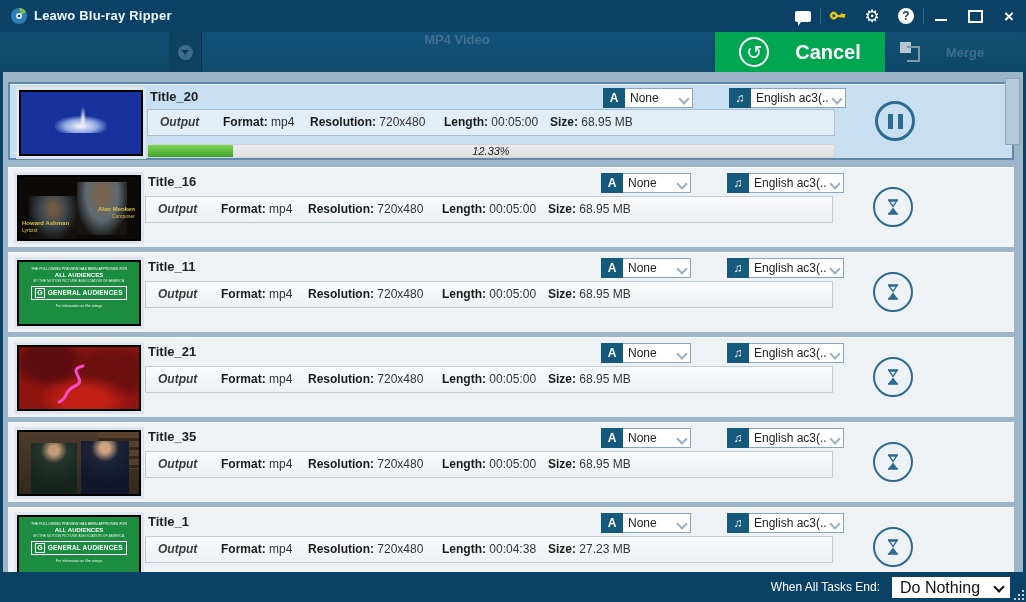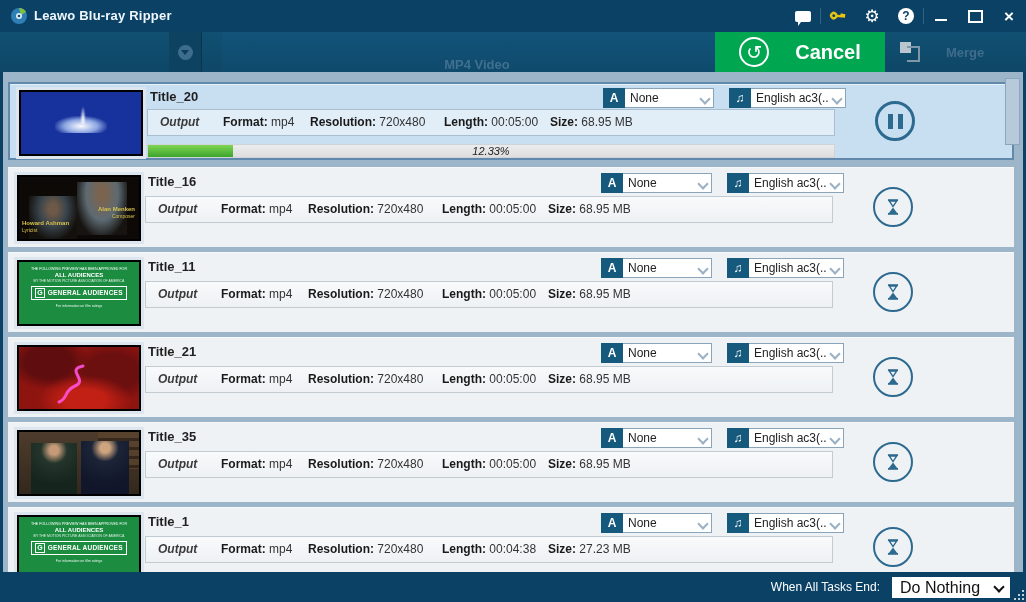--- a/index.html
+++ b/index.html
@@ -21,21 +21,21 @@
   .max-g{width:11px;height:9px;border:2px solid #fff;}
   .close-g{font-size:17px;font-weight:700;line-height:1;}
 
   
   .toolbar{position:absolute;left:0;top:32px;width:100%;height:40px;background:linear-gradient(#115072,#0e4767);}
   .add-btn{position:absolute;left:0;top:0;width:168px;height:40px;background:#0d4261;display:flex;align-items:center;cursor:pointer;border-right:1px solid #0a3350;}
   .add-btn .lbl{margin-left:14px;font-size:13px;font-weight:700;color:#3f6c8c;}
   .add-drop{position:absolute;left:169px;top:0;width:32px;height:40px;background:#0d4261;display:flex;align-items:center;justify-content:center;cursor:pointer;border-right:1px solid #0a3350;}
   .drop-circle{width:15px;height:15px;border-radius:50%;background:#3c6d8d;display:flex;align-items:center;justify-content:center;}
   .drop-circle .v{width:0;height:0;border:4px solid transparent;border-top:5px solid #0d3d5a;margin-top:4px;}
-  .format-btn{position:absolute;left:202px;top:0;width:510px;height:40px;background:linear-gradient(#12537a,#0f4a6c);display:flex;align-items:flex-end;justify-content:center;cursor:pointer;margin-left:20px;}
+  .format-btn{position:absolute;left:202px;top:0;width:510px;height:40px;background:linear-gradient(#12537a,#0f4a6c);display:flex;align-items:flex-start;justify-content:center;cursor:pointer;}
   .format-btn .lbl{font-size:13px;font-weight:700;color:#40708f;}
   .cancel-btn{position:absolute;left:715px;top:0;width:170px;height:40px;background:#01a750;display:flex;align-items:center;justify-content:center;gap:26px;cursor:pointer;}
   .cancel-ic{width:26px;height:26px;border-radius:50%;border:2px solid #fff;color:#fff;display:flex;align-items:center;justify-content:center;font-size:19px;line-height:1;}
   .cancel-btn .lbl{font-size:20px;font-weight:700;color:#fff;}
   .merge-btn{position:absolute;left:886px;top:0;right:0;height:40px;display:flex;align-items:center;cursor:pointer;}
   .merge-ic{margin-left:14px;width:20px;height:20px;position:relative;}
   .merge-ic .sq1{position:absolute;left:0;top:0;width:11px;height:11px;background:#b9c6cf;}
   .merge-ic .sq2{position:absolute;right:0;bottom:0;width:11px;height:12px;border:2px solid #7e98aa;border-left:none;}
   .merge-btn .lbl{margin-left:26px;font-size:13px;font-weight:700;color:#3f6c8c;}
 
@@ -88,21 +88,21 @@
   .tv-room .m1{position:absolute;left:10%;top:18%;width:38%;height:84%;background:radial-gradient(circle at 50% 14% ,#c49a78 9%,#24352c 26%,#15241c 70%);}
   .tv-room .m2{position:absolute;left:52%;top:14%;width:40%;height:88%;background:radial-gradient(circle at 50% 13%,#cfa57f 9%,#1c2437 26%,#11162a 70%);}
 
   .row-title{position:absolute;left:140px;top:7px;font-size:13px;font-weight:700;color:#1f1f1f;}
 
   .dd{position:absolute;top:6px;height:20px;display:flex;cursor:pointer;}
   .dd-sub{left:593px;}
   .dd-aud{left:719px;}
   .dd-icon{width:22px;height:20px;background:#15597c;color:#fff;font-size:12px;font-weight:700;display:flex;align-items:center;justify-content:center;box-sizing:border-box;}
   .dd-box{height:20px;background:#fff;border:1px solid #8aa4ba;border-left:none;box-sizing:border-box;display:flex;align-items:center;padding-left:5px;position:relative;font-size:12px;color:#222;white-space:nowrap;overflow:hidden;}
-  .dd-sub .dd-box{width:89px;text-align:center;}
+  .dd-sub .dd-box{width:68px;text-align:center;}
   .dd-aud .dd-box{width:95px;}
   .chev{position:absolute;right:4px;top:6px;width:6px;height:6px;border-right:2px solid #9ab0c4;border-bottom:2px solid #9ab0c4;transform:rotate(45deg);background:transparent;}
 
   .outbox{position:absolute;left:137px;top:29px;width:688px;height:27px;border:1px solid #c3cbd2;background:linear-gradient(#f8fafb,#eef1f4);box-sizing:border-box;}
   .meta{position:absolute;top:0;height:25px;line-height:25px;font-size:12px;color:#333;white-space:nowrap;}
   .meta b{color:#1a1a1a;}
   .m-output{left:12px;font-weight:700;font-style:italic;color:#3a3a3a;}
   .m-format{left:75px;}
   .m-res{left:162px;}
   .m-len{left:296px;}

